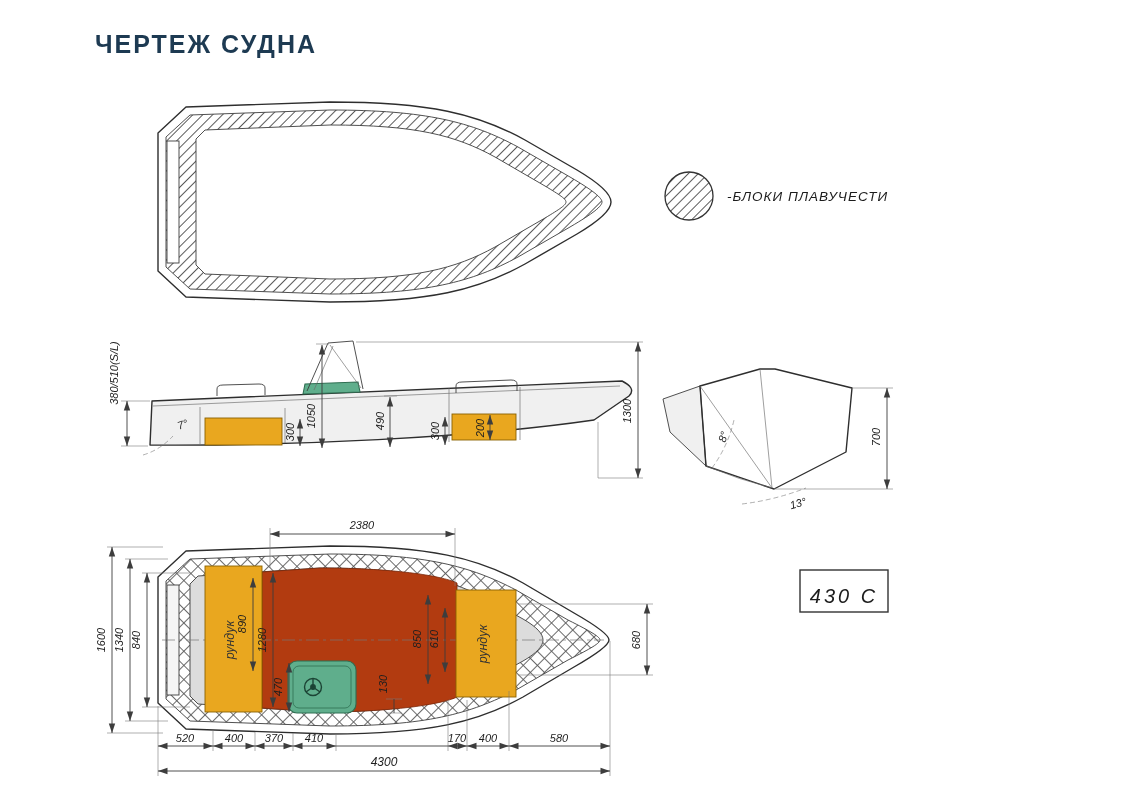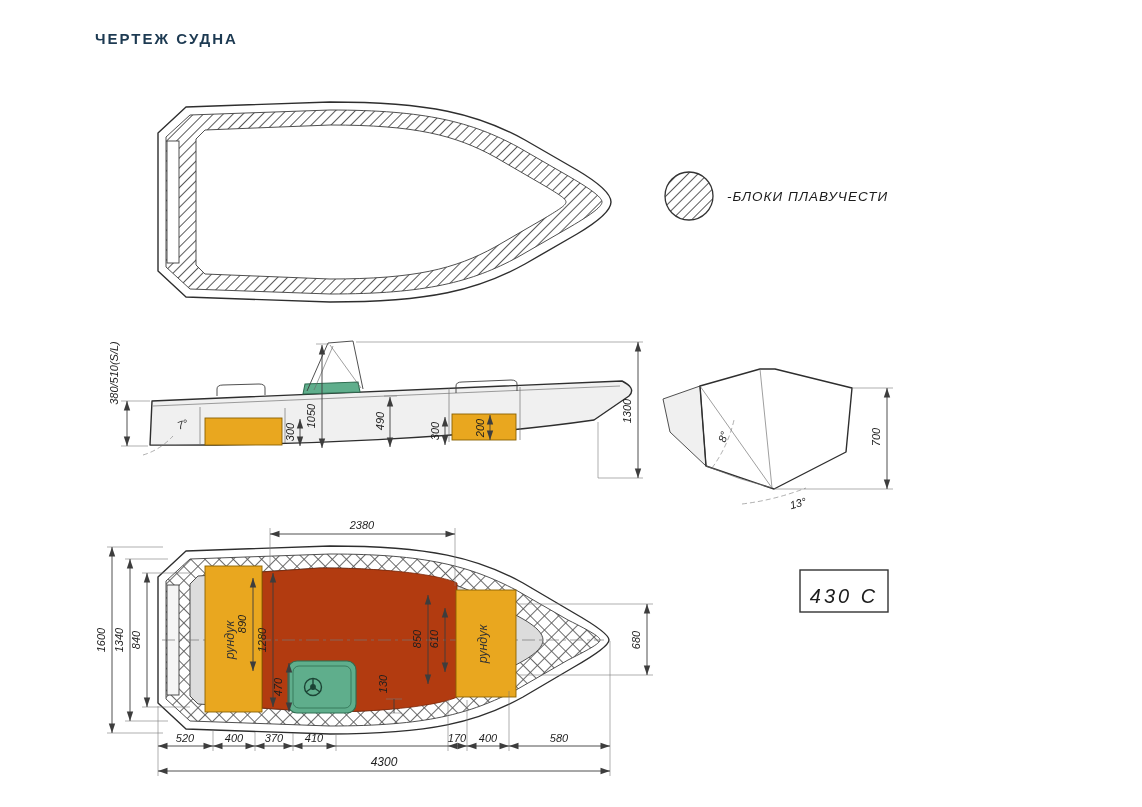--- a/index.html
+++ b/index.html
@@ -1,18 +1,18 @@
 <!DOCTYPE html>
 <html style="--title_navy: #1d3a52; --seat_yellow: #e9a71f; --cockpit_red: #b23b10; --console_green: #5fae8c; --line_dark: #2e2e2e;"><head>
 <meta charset="utf-8">
 <style>
   html,body{margin:0;padding:0;background:#ffffff;}
   .canvas{position:relative;width:1142px;height:807px;background:#fff;overflow:hidden;
           font-family:"Liberation Sans",sans-serif;}
-  .page-title{position:absolute;left:95px;top:30px;margin:0;font-size:15px;font-weight:600;
+  .page-title{position:absolute;left:95px;top:30px;margin:0;font-size:25px;font-weight:600;
               letter-spacing:2px;color:var(--title_navy,#1d3a52);}
   svg{position:absolute;left:0;top:0;}
   .thick{stroke:var(--line_dark,#2e2e2e);stroke-width:1.4;fill:none;stroke-linejoin:round;}
   .mid{stroke:#3c3c3c;stroke-width:0.9;fill:none;stroke-linejoin:round;}
   .thin{stroke:#6b6b6b;stroke-width:0.65;fill:none;}
   .dim{stroke:#3d3d3d;stroke-width:0.9;fill:none;}
   .ext{stroke:#7a7a7a;stroke-width:0.6;fill:none;}
   .dash{stroke-dasharray:5 3;}
   .cline{stroke:#777;stroke-width:0.7;fill:none;stroke-dasharray:13 4 3 4;}
   .dimtext{font-family:"Liberation Sans",sans-serif;font-style:italic;font-size:11px;fill:#1f1f1f;}

